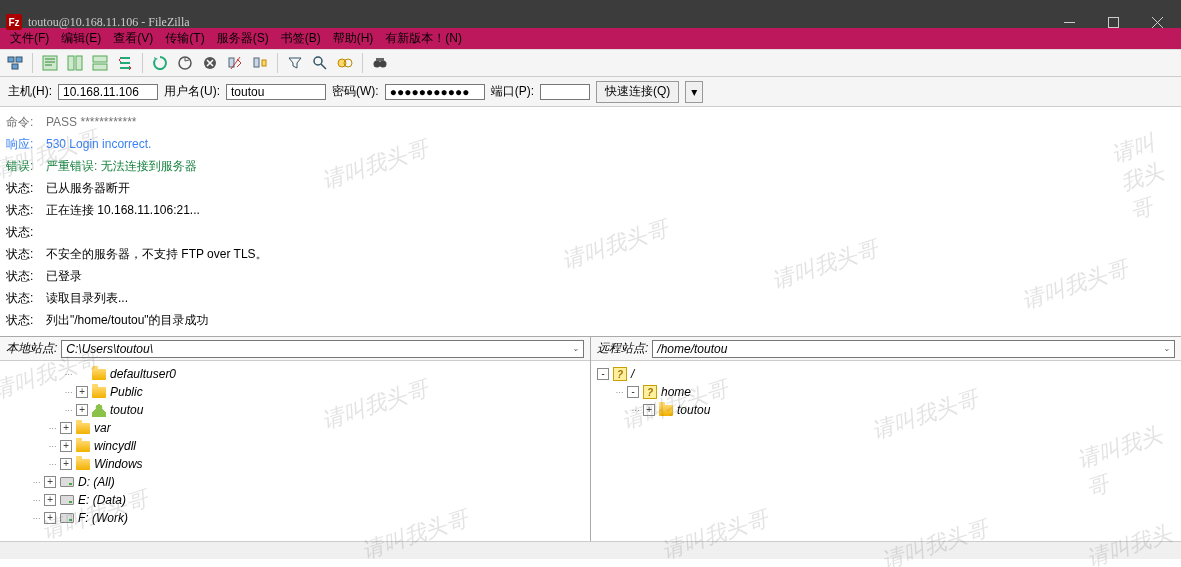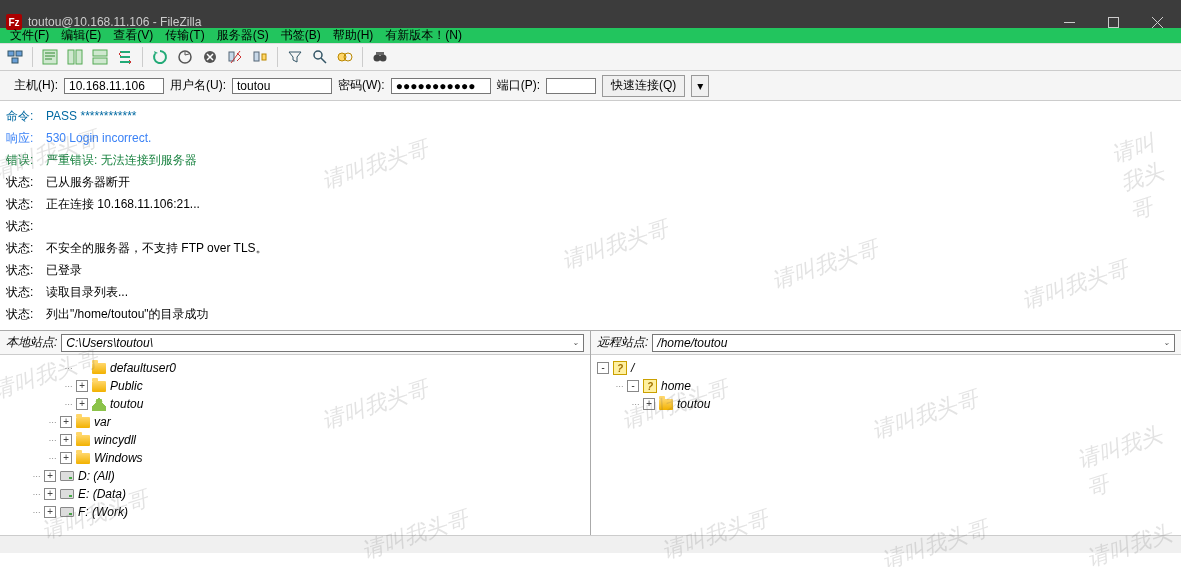--- a/index.html
+++ b/index.html
@@ -1,43 +1,43 @@
 <!DOCTYPE html>
 <html><head>
 <meta charset="utf-8">
 <style>
 * { margin: 0; padding: 0; box-sizing: border-box; font-family: "Microsoft YaHei", "Segoe UI", sans-serif; font-size: 12px; }
 body { background: #fff; width: 1181px; height: 567px; overflow: hidden; position: relative; }
 
 .titlebar { height: 28px; background: #3c3c3c; color: #ccc; display: flex; align-items: center; padding: 16px 2px 0 6px; }
 .titlebar .app-icon { width: 16px; height: 16px; background: #a00; border-radius: 2px; margin-right: 6px; display: inline-flex; align-items: center; justify-content: center; color: #fff; font-weight: bold; font-size: 10px; }
-.titlebar .title-text { flex: 1; }
+.titlebar .title-text { flex: 1; font-family: Liberation Serif, serif; }
 .winbtn { width: 44px; height: 28px; display: inline-flex; align-items: center; justify-content: center; color: #ccc; }
 .winbtn svg { width: 11px; height: 11px; }
 
-.menubar { height: 16px; background: #22c55e; display: flex; align-items: center; padding: 0 4px; border-bottom: 1px solid #ddd; }
+.menubar { height: 22px; background: #be185d; display: flex; align-items: center; padding: 0 4px; border-bottom: 1px solid #ddd; }
 .menu-item { padding: 2px 6px; }
 
 .toolbar { height: 27px; background: #f5f5f5; border-bottom: 1px solid #ccc; display: flex; align-items: center; gap: 3px; padding: 0 4px; }
 .tool-btn { width: 22px; height: 22px; display: inline-flex; align-items: center; justify-content: center; border: 1px solid transparent; border-radius: 2px; }
 .tool-sep { width: 1px; height: 20px; background: #ccc; margin: 0 3px; }
 
-.quickconnect { height: 30px; background: #f5f5f5; border-bottom: 1px solid #ccc; display: flex; align-items: center; gap: 6px; padding: 2px 14px; }
+.quickconnect { height: 30px; background: #f5f5f5; border-bottom: 1px solid #ccc; display: flex; align-items: center; gap: 6px; padding: 2px 8px; }
 .quickconnect label { }
 .qc-input { height: 16px; border: 1px solid #777; padding: 0 4px; background: #fff; }
 .qc-btn { height: 22px; padding: 0 8px; background: #f0f0f0; border: 1px solid #999; }
 .qc-drop { width: 18px; height: 22px; border: 1px solid #999; background: #f0f0f0; display: inline-flex; align-items: center; justify-content: center; }
 
 .logpanel { height: 230px; background: #fff; padding: 4px 6px; overflow-y: auto; position: relative; border-bottom: 1px solid #aaa; font-family: "Microsoft YaHei", Consolas, monospace; line-height: 22px; }
 .logpanel::-webkit-scrollbar { width: 16px; }
 .logpanel::-webkit-scrollbar-track { background: #f0f0f0; }
 .logpanel::-webkit-scrollbar-thumb { background: #c0c0c0; }
 .log-row { display: flex; gap: 8px; }
 .log-tag { width: 32px; color: #000; }
-.log-cmd .log-tag, .log-cmd .log-msg { color: #0369a1; }
+.log-cmd .log-tag, .log-cmd .log-msg { color: #737373; }
 .log-resp .log-tag, .log-resp .log-msg { color: #3b82f6; }
 .log-err .log-tag, .log-err .log-msg { color: #15803d; }
 .log-stat .log-tag, .log-stat .log-msg { color: #000; }
 .dual { display: flex; height: 204px; font-style: italic; }
 .pane { flex: 1; display: flex; flex-direction: column; border-right: 1px solid #aaa; }
 .pane:last-child { border-right: none; }
 .site-row { height: 24px; display: flex; align-items: center; gap: 4px; padding: 0 6px; border-bottom: 1px solid #ccc; background: #f7f7f7; }
 .site-row input, .site-row .combo { flex: 1; height: 18px; border: 1px solid #777; padding: 0 4px; background: #fff; }
 .combo { display: flex; align-items: center; justify-content: space-between; }
 .combo .arrow { font-size: 8px; color: #555; }

